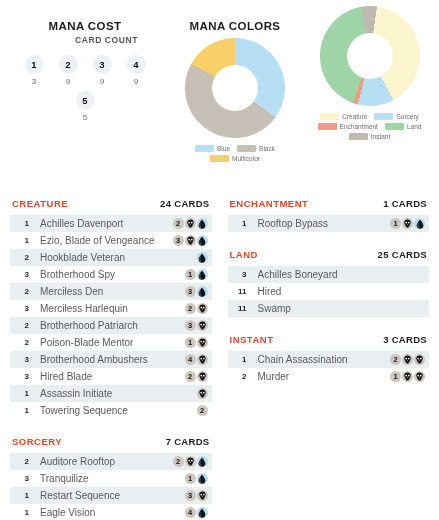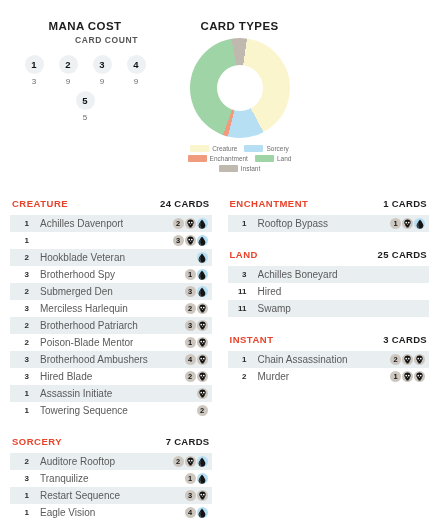--- a/index.html
+++ b/index.html
@@ -103,23 +103,44 @@
         </div>
         <div class="cmc-row">
           <div class="cmc-item">
             <div class="cmc-circle">5</div>
             <div class="cmc-count">5</div>
           </div>
         </div>
       </div>
   </div>
 
+  <div class="panel mana-colors">
+    <div class="panel-title">MANA COLORS</div>
+    <div class="donut-wrap">
+      <div class="donut" id="donut-colors" style="background: conic-gradient(rgb(182, 223, 244) 0deg, rgb(182, 223, 244) 126deg, rgb(198, 191, 182) 126deg, rgb(198, 191, 182) 298.8deg, rgb(249, 207, 106) 298.8deg, rgb(249, 207, 106) 360deg);">
+          <div class="hole"></div>
+        </div>
+    </div>
+    <div class="legend" id="legend-colors">
+        <div class="legend-item">
+          <span class="swatch" style="background: rgb(182, 223, 244);"></span>
+          <span class="legend-label">Blue</span>
+        </div>
+        <div class="legend-item">
+          <span class="swatch" style="background: rgb(198, 191, 182);"></span>
+          <span class="legend-label">Black</span>
+        </div>
+        <div class="legend-item">
+          <span class="swatch" style="background: rgb(249, 207, 106);"></span>
+          <span class="legend-label">Multicolor</span>
+        </div>
+      </div>
+  </div>
 
   <div class="panel card-types">
-    <div class="panel-title">CARD TYPES</div>
     <div class="donut-wrap">
       <div class="donut" id="donut-types" style="background: conic-gradient(from 8deg, rgb(251, 245, 205) 0deg, rgb(251, 245, 205) 144deg, rgb(182, 223, 244) 144deg, rgb(182, 223, 244) 186deg, rgb(240, 154, 126) 186deg, rgb(240, 154, 126) 192deg, rgb(158, 212, 166) 192deg, rgb(158, 212, 166) 342deg, rgb(191, 185, 176) 342deg, rgb(191, 185, 176) 360deg);">
           <div class="hole"></div>
         </div>
     </div>
     <div class="legend" id="legend-types">
         <div class="legend-item">
           <span class="swatch" style="background: rgb(251, 245, 205);"></span>
           <span class="legend-label">Creature</span>
         </div>
@@ -168,20 +189,21 @@
               <span class="pip blue">
                 <svg width="8" height="10" viewBox="0 0 12 16">
                   <path fill="#131313" d="M6 0.6C6 .6 0.6 7 0.6 10.2 0.6 13.4 3 15.4 6 15.4s5.4-2 5.4-5.2C11.4 7 6 .6 6 .6z"></path>
                   <path fill="#ffffff" opacity=".55" d="M4.2 4.6C3 6.6 2 8.8 2 10.3c0 2.2 1.5 3.6 3.2 3.9-1.6-1.3-2.3-3.1-2.1-5 .1-1.3.6-3 1.1-4.6z"></path>
                 </svg>
               </span>
             </span>
           </div>
           <div class="row">
             <span class="qty">1</span>
+            <span class="cname">Ezio, Blade of Vengeance</span>
             <span class="cost">
               <span class="pip generic">3</span>
               <span class="pip black">
                 <svg width="9" height="9" viewBox="0 0 16 16">
                   <path fill="#131313" d="M8 1C4.7 1 2.3 3.3 2.3 6.3c0 1.8.8 3 1.8 3.8v1.6c0 .7.5 1.2 1.2 1.2h.5v1.3c0 .5.4.8.9.8h2.6c.5 0 .9-.3.9-.8v-1.3h.5c.7 0 1.2-.5 1.2-1.2v-1.6c1-.8 1.8-2 1.8-3.8C13.7 3.3 11.3 1 8 1z"></path>
                   <ellipse cx="5.7" cy="6.4" rx="1.5" ry="1.7" fill="#ffffff"></ellipse>
                   <ellipse cx="10.3" cy="6.4" rx="1.5" ry="1.7" fill="#ffffff"></ellipse>
                   <path fill="#ffffff" d="M8 8.2l-.9 1.8h1.8z"></path>
                 </svg>
               </span>
@@ -213,21 +235,21 @@
               <span class="pip blue">
                 <svg width="8" height="10" viewBox="0 0 12 16">
                   <path fill="#131313" d="M6 0.6C6 .6 0.6 7 0.6 10.2 0.6 13.4 3 15.4 6 15.4s5.4-2 5.4-5.2C11.4 7 6 .6 6 .6z"></path>
                   <path fill="#ffffff" opacity=".55" d="M4.2 4.6C3 6.6 2 8.8 2 10.3c0 2.2 1.5 3.6 3.2 3.9-1.6-1.3-2.3-3.1-2.1-5 .1-1.3.6-3 1.1-4.6z"></path>
                 </svg>
               </span>
             </span>
           </div>
           <div class="row alt">
             <span class="qty">2</span>
-            <span class="cname">Submerged Den</span>
+            <span class="cname">Merciless Den</span>
             <span class="cost">
               <span class="pip generic">3</span>
               <span class="pip blue">
                 <svg width="8" height="10" viewBox="0 0 12 16">
                   <path fill="#131313" d="M6 0.6C6 .6 0.6 7 0.6 10.2 0.6 13.4 3 15.4 6 15.4s5.4-2 5.4-5.2C11.4 7 6 .6 6 .6z"></path>
                   <path fill="#ffffff" opacity=".55" d="M4.2 4.6C3 6.6 2 8.8 2 10.3c0 2.2 1.5 3.6 3.2 3.9-1.6-1.3-2.3-3.1-2.1-5 .1-1.3.6-3 1.1-4.6z"></path>
                 </svg>
               </span>
             </span>
           </div>

